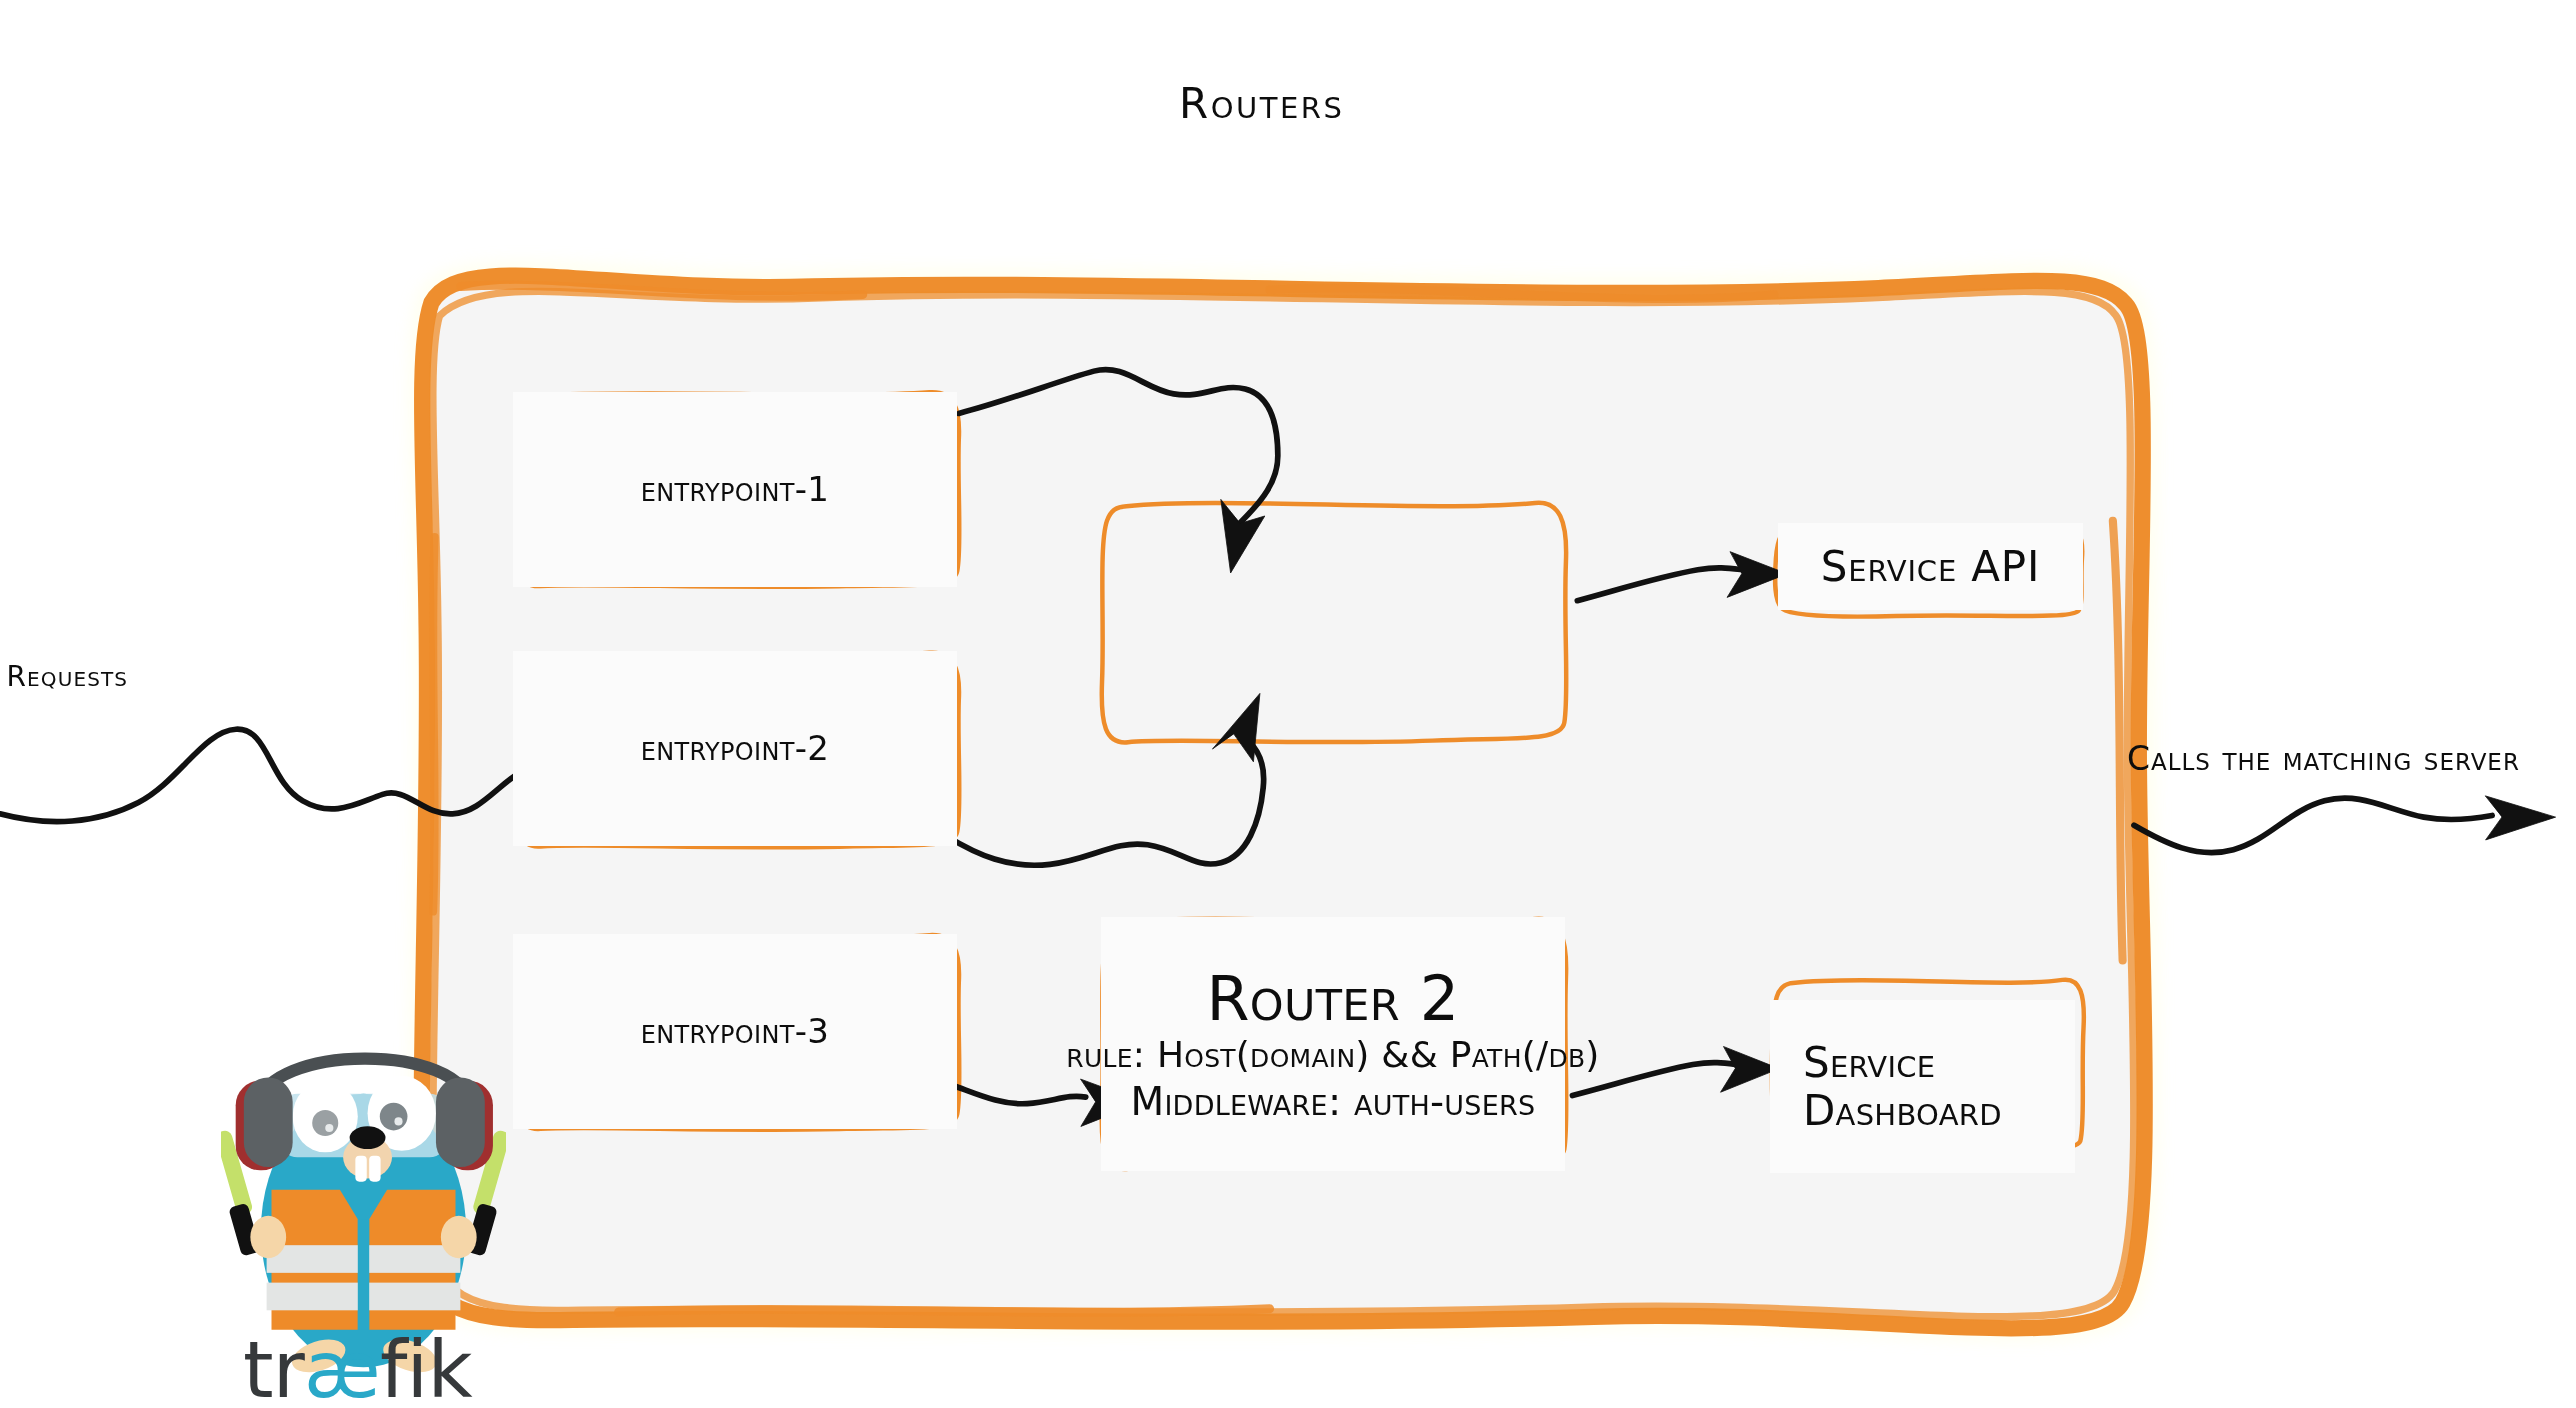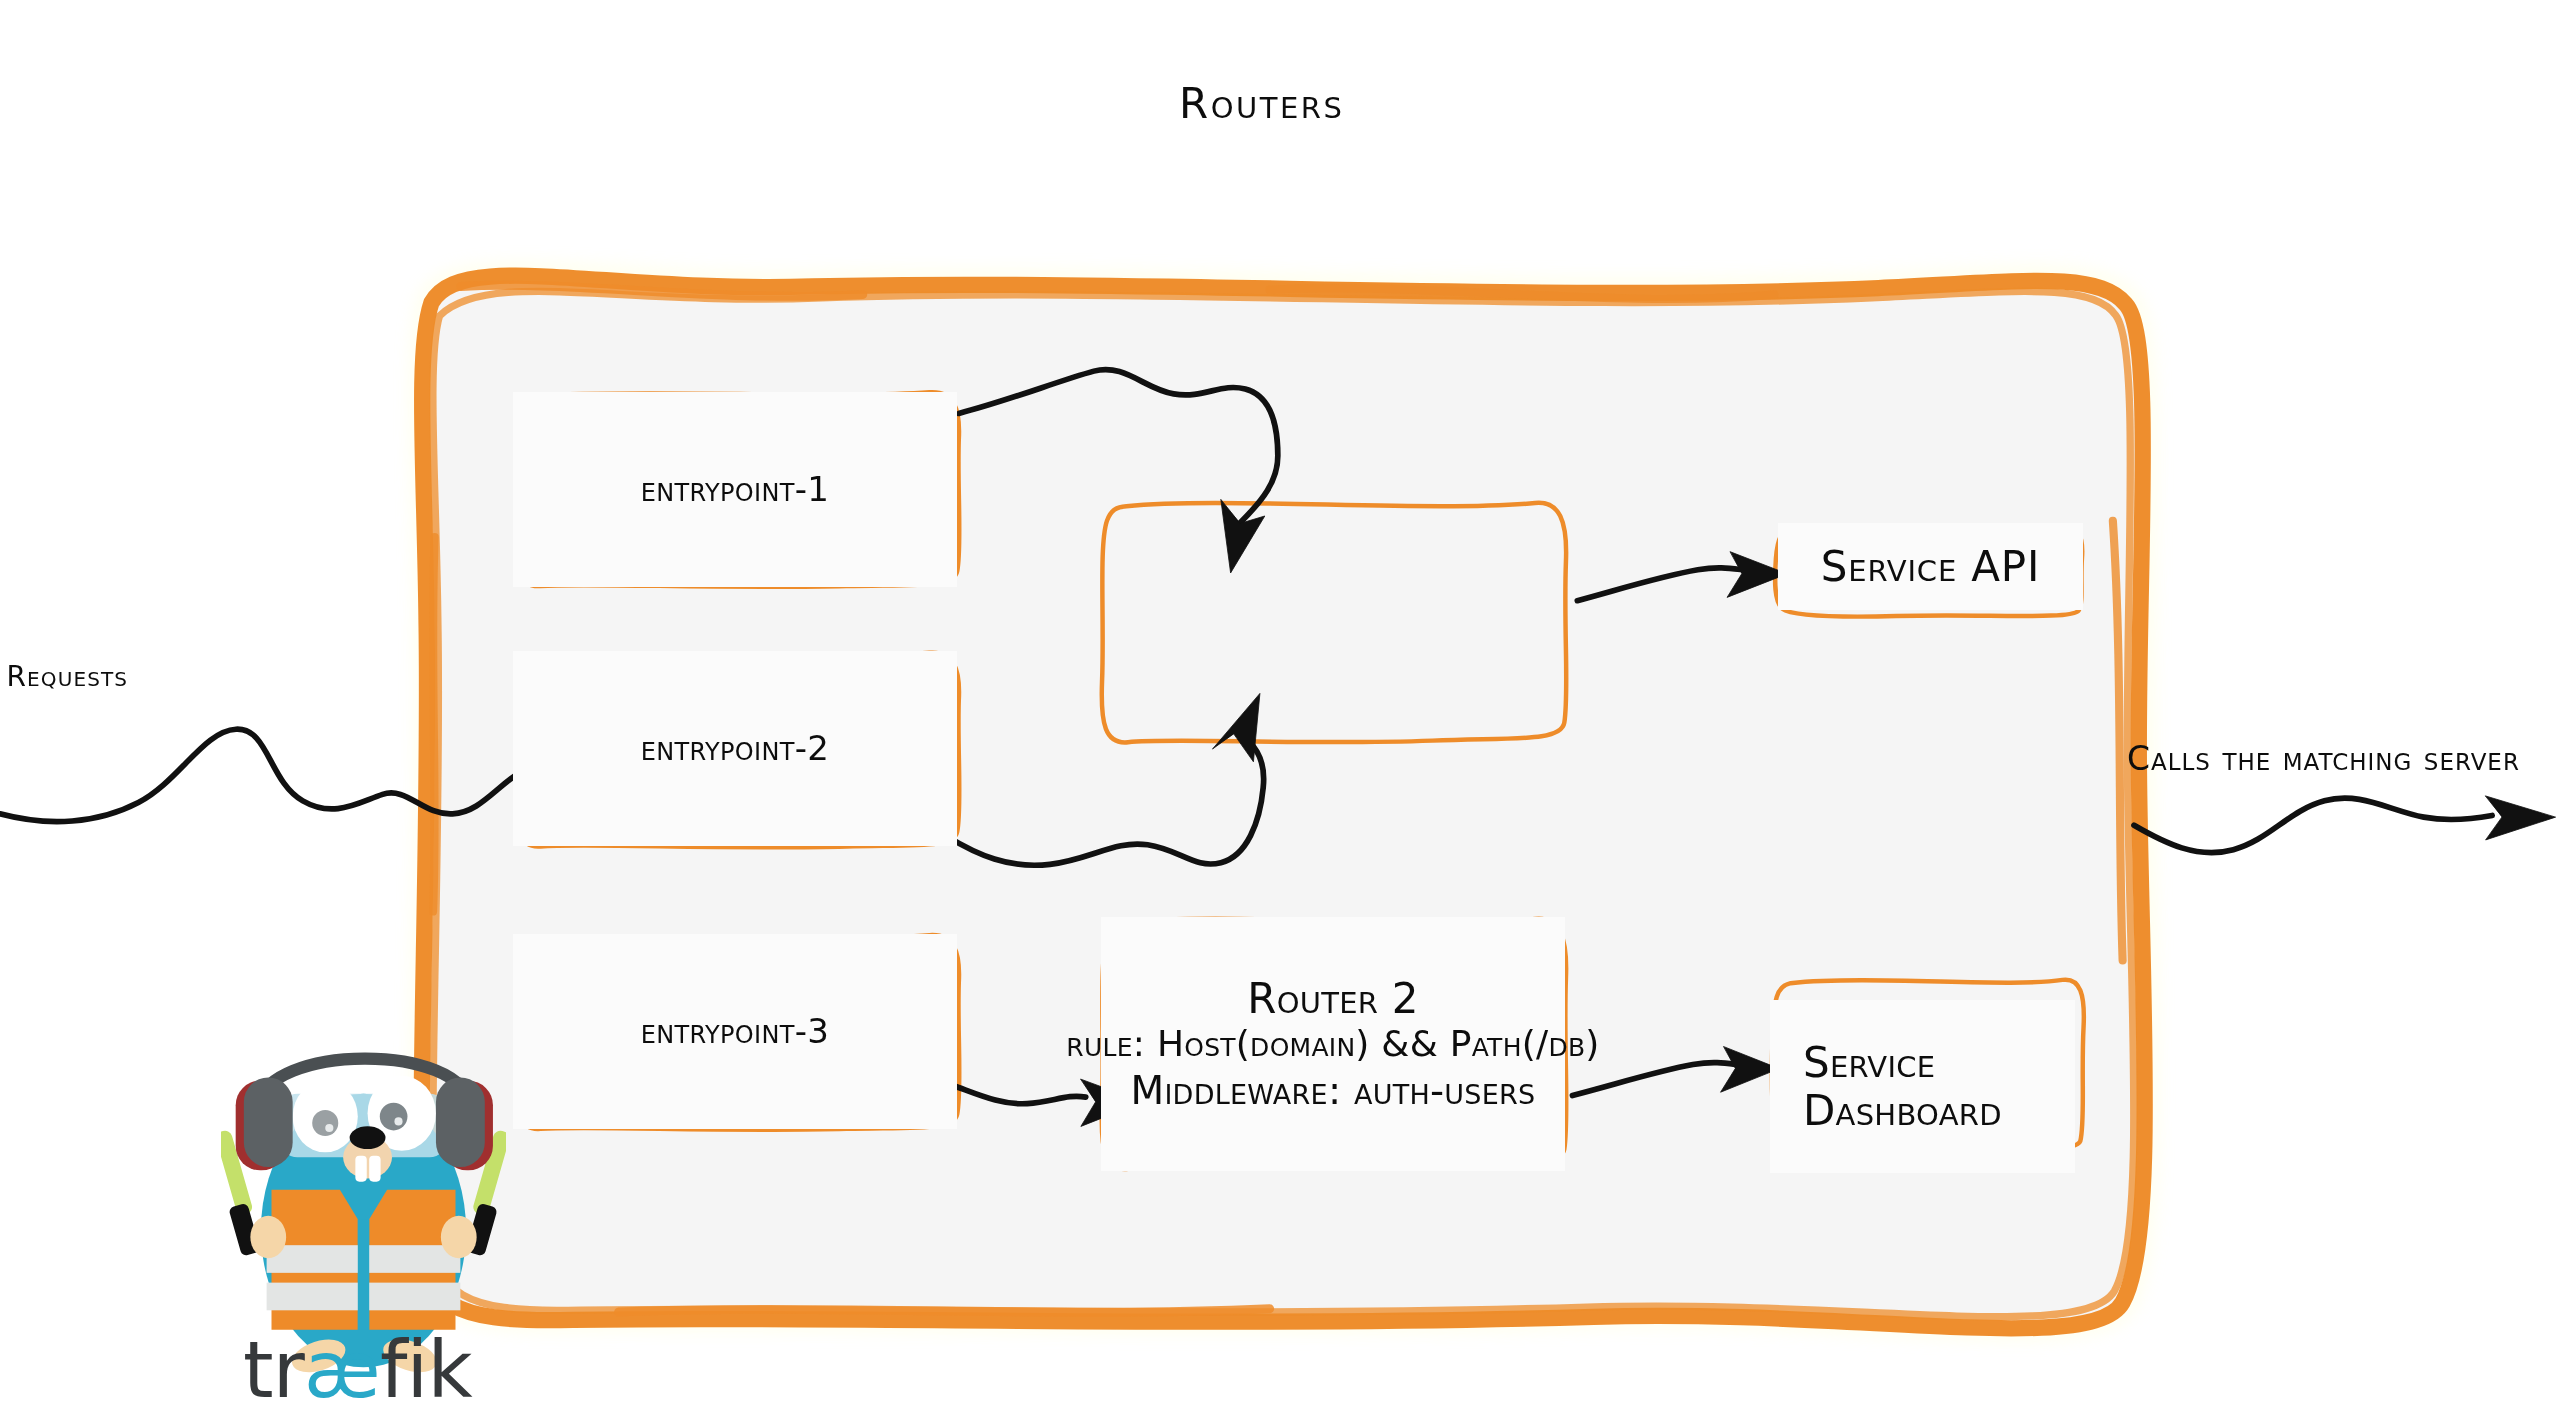--- a/index.html
+++ b/index.html
@@ -107,21 +107,21 @@
   #router-1 .title { font-size: 46px; margin-bottom: 36px; }
   #router-1 .rule  { font-size: 41px; }
 
   #router-2 {
     left: 1101px;
     top: 917px;
     width: 464px;
     height: 254px;
     padding: 0 8.1px;
   }
-  #router-2 .title { font-size: 42px; margin-bottom: 2px; }
+  #router-2 .title { font-size: 62px; margin-bottom: 2px; }
   #router-2 .rule  { font-size: 36px; margin-bottom: 4.9px; }
   #router-2 .mw    { font-size: 39px; }
 
   
   #service-api {
     left: 1778px;
     top: 523px;
     width: 305px;
     height: 87px;
     font-size: 42px;

